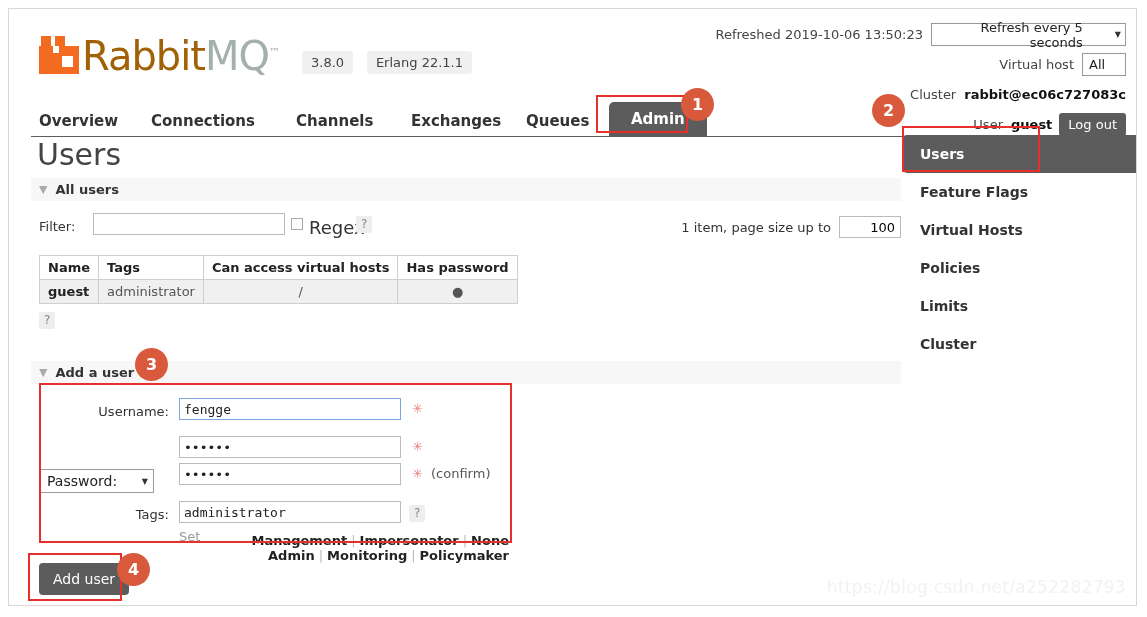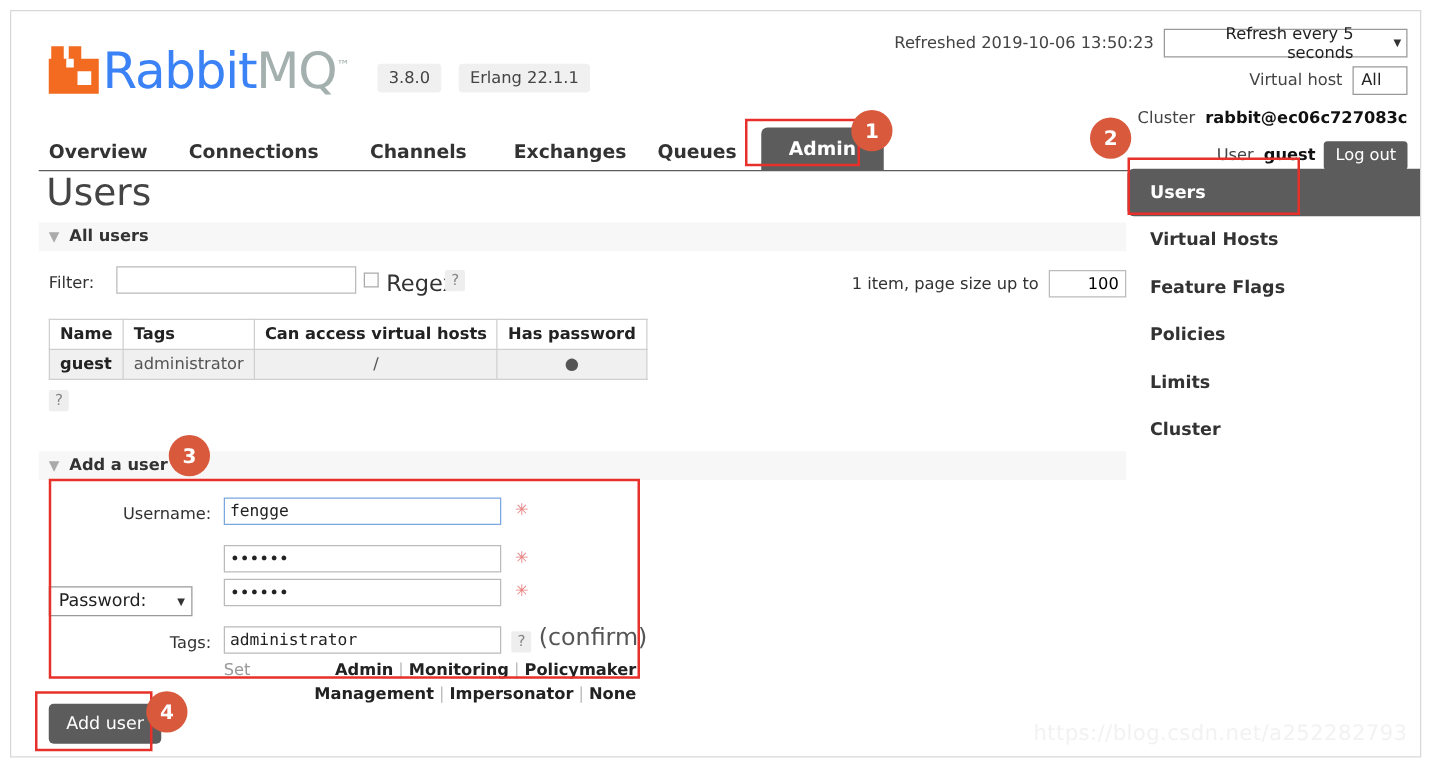--- a/index.html
+++ b/index.html
@@ -82,21 +82,21 @@
     background: #ffffff;
   }
   #logo-text {
     font-family: "DejaVu Sans", sans-serif;
     font-size: 40px;
     letter-spacing: -1px;
     line-height: 40px;
     position: relative;
     top: 2px;
   }
-  #logo-text .rabbit { color: #3b82f6; }
+  #logo-text .rabbit { color: #a16207; }
   #logo-text .mq { color: #a3b0ae; }
   #logo-text .tm {
     color: #a3b0ae;
     font-size: 11px;
     vertical-align: super;
   }
 
   .version-badge {
     display: inline-block;
     background: #f0f0f0;
@@ -339,22 +339,21 @@
     position: absolute;
     left: 373px;
     color: #e98080;
     font-size: 13px;
   }
   #confirm-text {
     position: absolute;
     left: 392px;
     top: 84px;
     color: #555;
-    font-size: 19px;
-    margin-top: 33px;
+    font-size: 13px;
   }
   #password-select {
     position: absolute;
     left: 0px; top: 71px;
     width: 115px; height: 24px;
     border: 1px solid #999;
     background: #fff;
     display: flex;
     align-items: center;
     justify-content: space-between;
@@ -574,37 +573,37 @@
         <input class="form-input" style="top: 65px;" type="text" value="••••••">
         <span class="req" style="top:68px;">✳</span>
         <span id="confirm-text" style="top:68px;">(confirm)</span>
 
         <span class="form-label" style="top:109px;">Tags:</span>
         <input class="form-input" style="top: 103px;" type="text" value="administrator">
         <span class="help-q" id="tags-help">?</span>
 
         <div id="tag-links">
           <span class="set-word">Set</span>
+          <div style="margin-top:4px;">
+            <a>Management</a><span class="sep">|</span><a>Impersonator</a><span class="sep">|</span><a>None</a>
+          </div>
           <div>
             <a>Admin</a><span class="sep">|</span><a>Monitoring</a><span class="sep">|</span><a>Policymaker</a>
           </div>
-          <div style="margin-top:4px;">
-            <a>Management</a><span class="sep">|</span><a>Impersonator</a><span class="sep">|</span><a>None</a>
-          </div>
         </div>
       </div>
     </div>
   </div>
 
   <button id="add-user-btn">Add user</button>
 
   <div id="sidebar">
     <div class="side-item active">Users</div>
+    <div class="side-item">Feature Flags</div>
     <div class="side-item">Virtual Hosts</div>
-    <div class="side-item">Feature Flags</div>
     <div class="side-item">Policies</div>
     <div class="side-item">Limits</div>
     <div class="side-item">Cluster</div>
   </div>
 
   <div class="anno-box" style="left:587px; top:86px; width:92px; height:38px;"></div>
   <div class="anno-box" style="left:893px; top:117px; width:138px; height:46px;"></div>
   <div class="anno-box" style="left:30px;  top:374px; width:473px; height:160px;"></div>
   <div class="anno-box" style="left:19px;  top:544px; width:94px;  height:48px;"></div>
 

